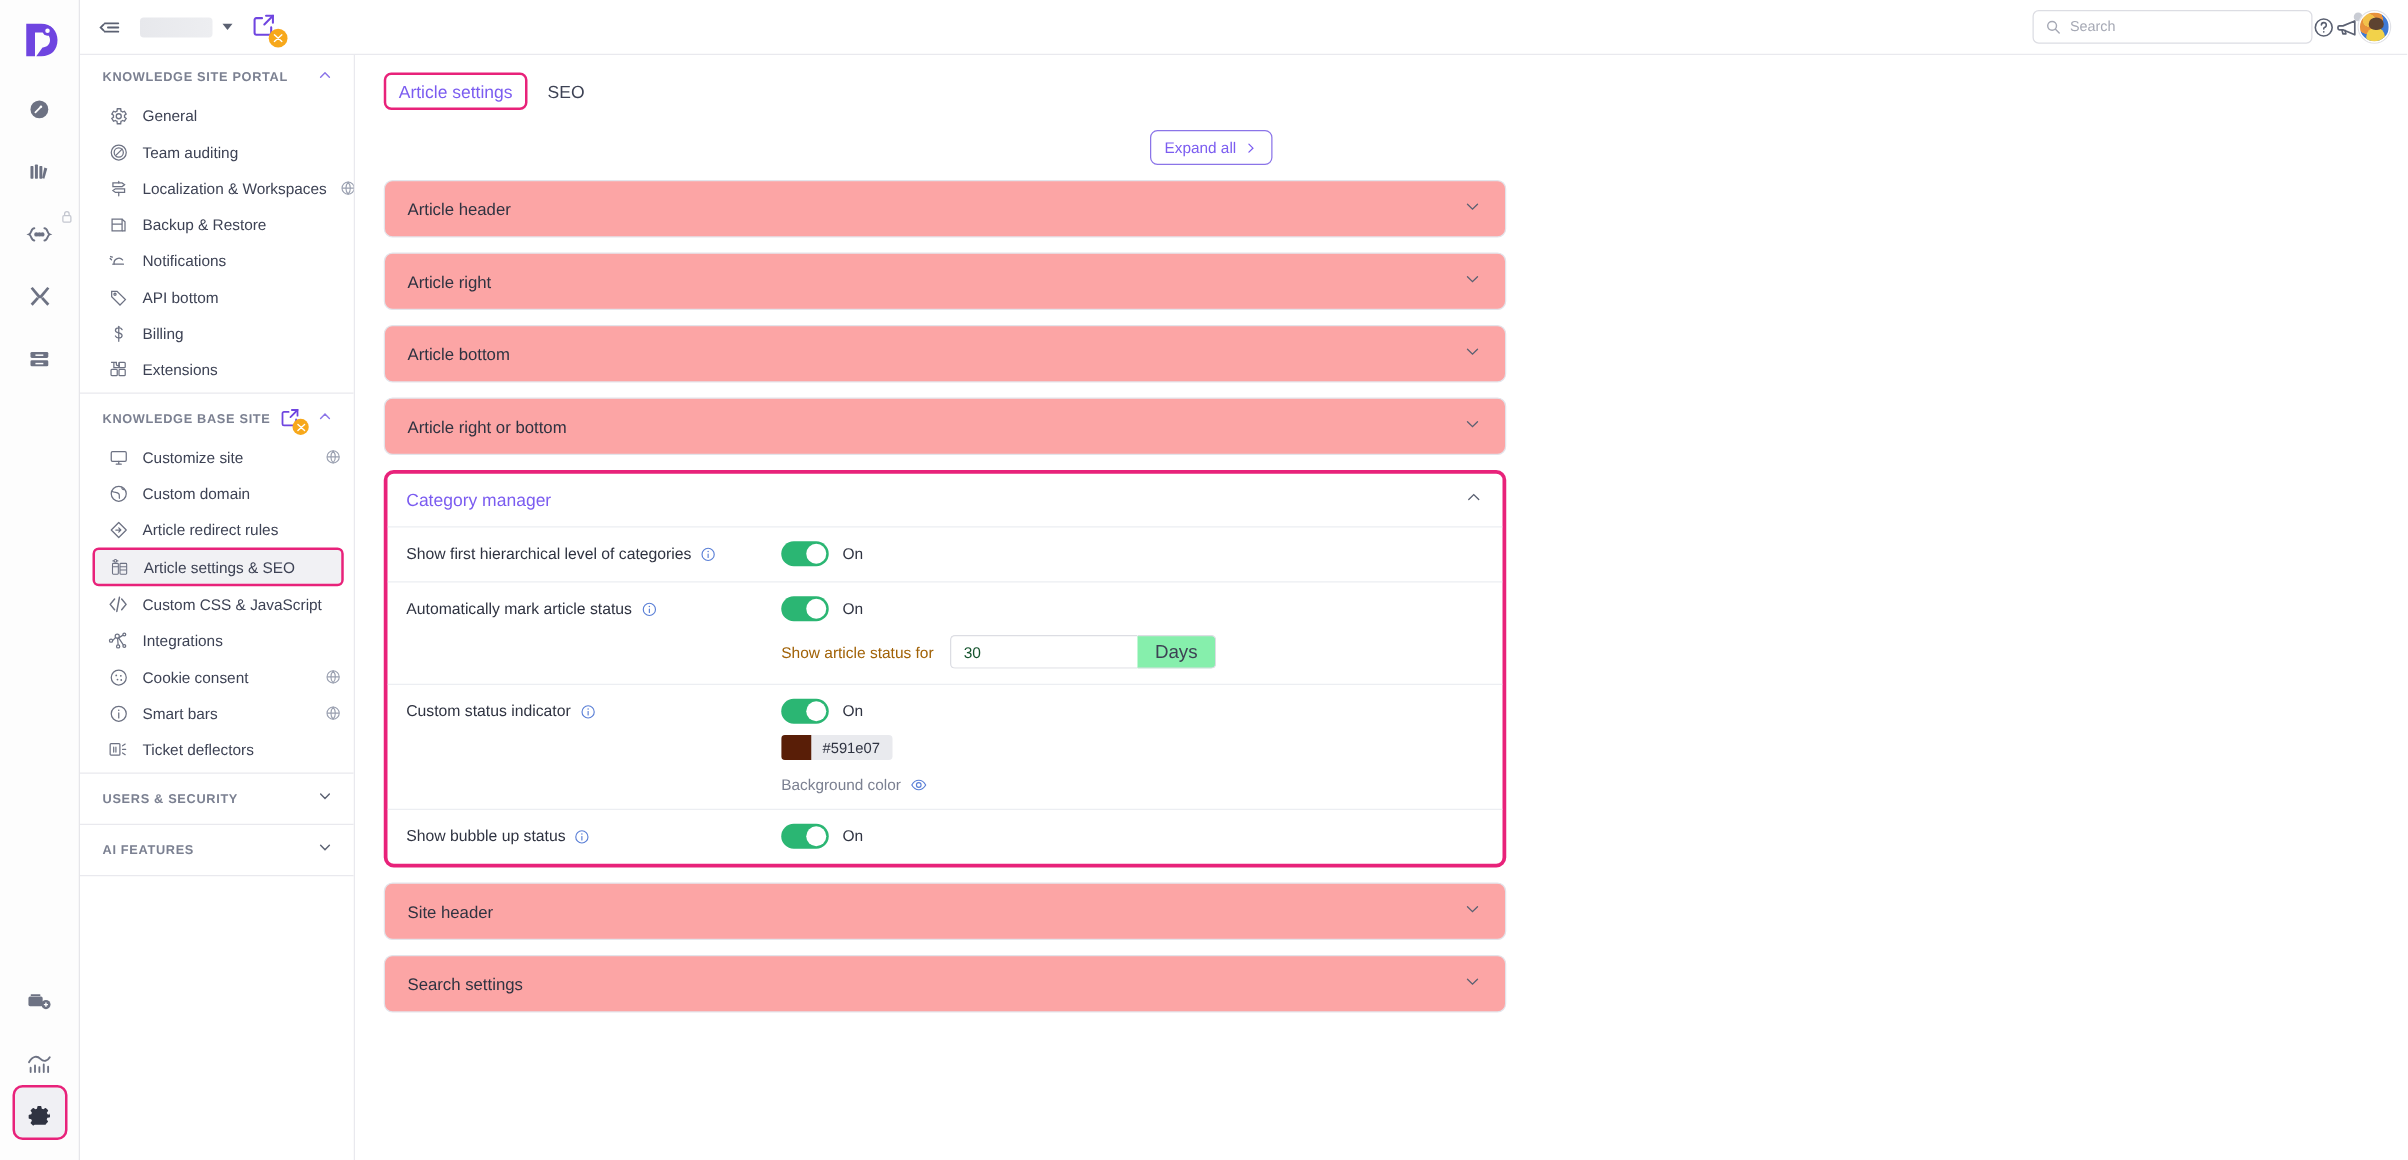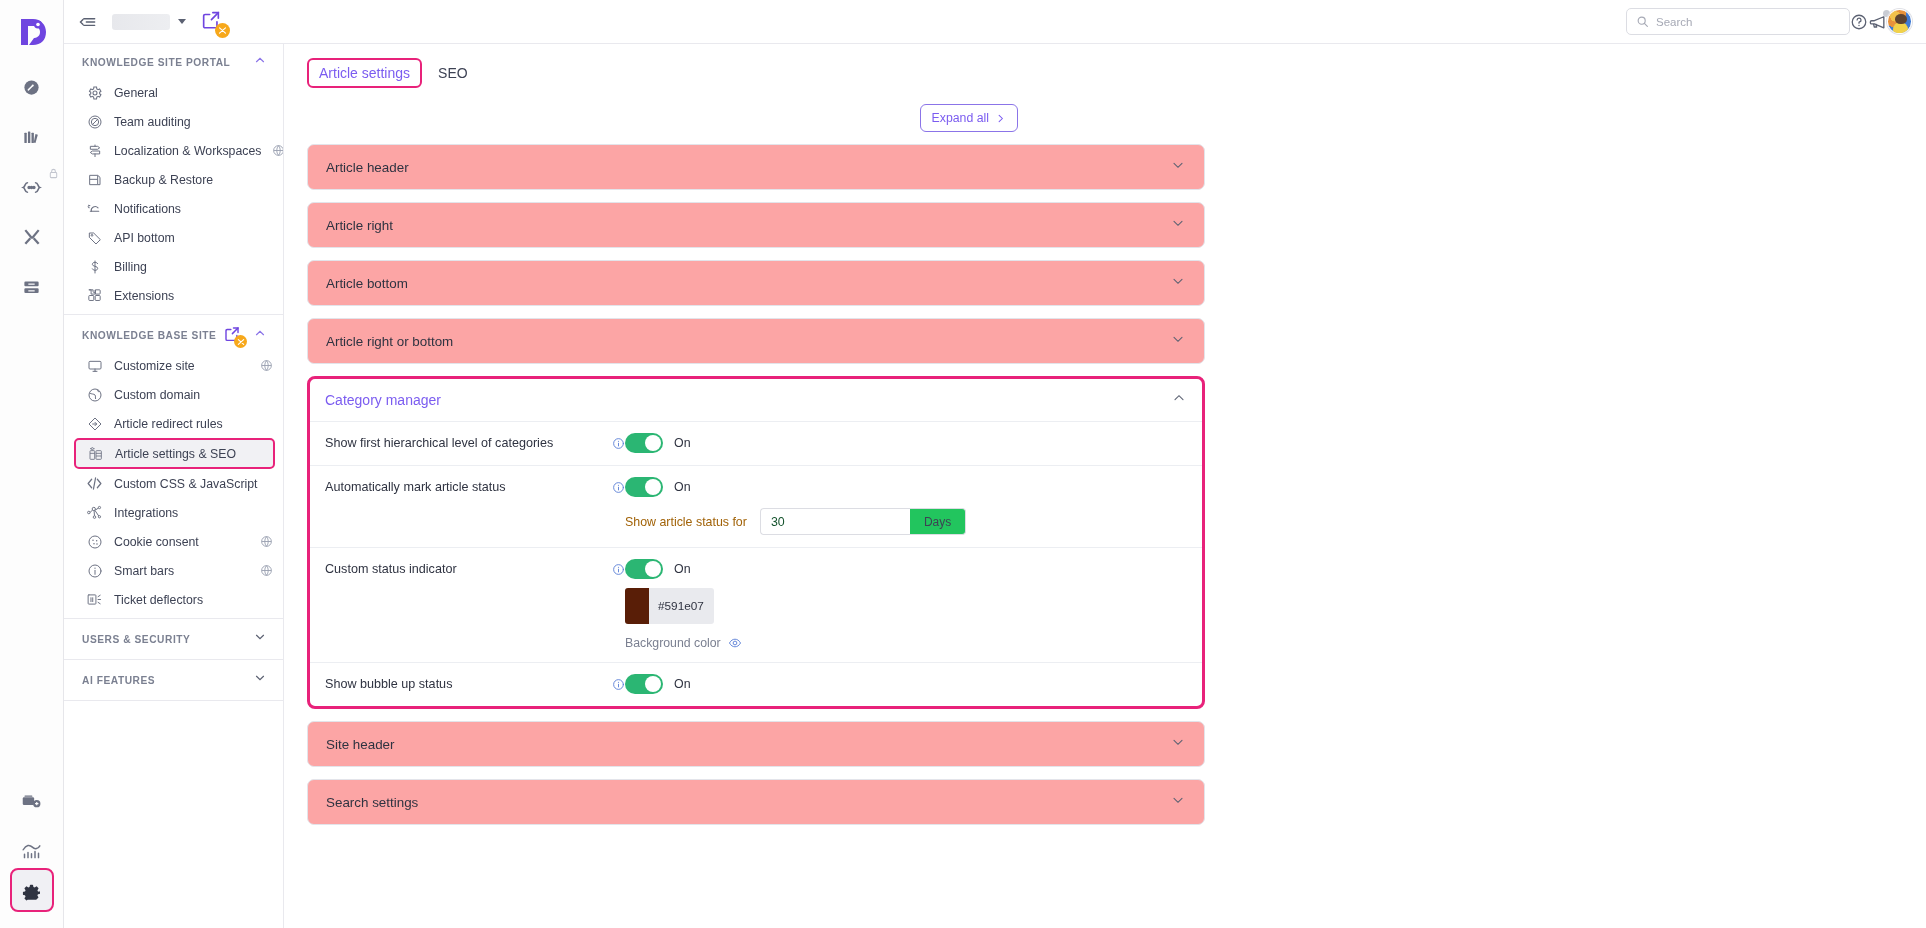--- a/index.html
+++ b/index.html
@@ -170,21 +170,21 @@
   #cat-head .ptitle { font-size: 14px; color: #7b5cf0; flex: 1 1 auto; }
   #cat-head .chev { color: #5b6172; }
 
   .setting-row {
     display: flex; align-items: flex-start; padding: 0 15px;
     border-top: 1px solid #eceef2; min-height: 44px;
   }
   .setting-row.first { border-top: 1px solid #eceef2; }
   .sr-label {
     width: 300px; padding-top: 14px; font-size: 12.6px; color: #2f3341;
-    display: flex; align-items: center; gap: 7px; flex: 0 0 300px; justify-content: space-between;
+    display: flex; align-items: center; gap: 7px; flex: 0 0 300px;
   }
   .info-i { color: #5a7fd6; display: flex; }
   .sr-ctrl { flex: 1 1 auto; padding: 11px 0 12px 0; }
   .ctrl-line { display: flex; align-items: center; gap: 11px; }
   .toggle {
     width: 38px; height: 20px; border-radius: 11px; background: #2bb673;
     position: relative; cursor: pointer; flex: 0 0 38px;
   }
   .toggle .knob {
     position: absolute; right: 2px; top: 2px; width: 16px; height: 16px;
@@ -196,28 +196,28 @@
   .sub-label { font-size: 12.4px; color: #a16207; }
   #days-field {
     display: flex; align-items: stretch; height: 27px;
   }
   #days-input {
     width: 150px; border: 1px solid #dcdde3; border-right: none;
     border-radius: 4px 0 0 4px; font-size: 12.4px; color: #14532d;
     padding: 0 10px; outline: none; font-family: "Liberation Sans", sans-serif;
   }
   #days-unit {
-    background: #22c55e; border: 1px solid #dcdde3; border-left: none;
-    border-radius: 0 4px 4px 0; font-size: 12px; color: #3d4254;
+    background: #86efac; border: 1px solid #dcdde3; border-left: none;
+    border-radius: 0 4px 4px 0; font-size: 15px; color: #3d4254;
     display: flex; align-items: center; padding: 0 14px; cursor: pointer;
   }
   #color-chip {
     margin-top: 9px; display: inline-flex; align-items: stretch;
     background: #e9eaee; border-radius: 3px; overflow: hidden; width: 89px;
-    height: 36px; cursor: pointer;
+    height: 20px; cursor: pointer;
   }
   #color-swatch { width: 24px; background: #591e07; }
   #color-hex { font-size: 11.8px; color: #2f3341; display: flex;
     align-items: center; padding: 0 0 0 9px; }
   #bg-color-line { margin-top: 8px; display: flex; align-items: center; gap: 7px; }
   #bg-color-label { font-size: 12.3px; color: #7b8091; }
   .eye-i { color: #5a7fd6; display: flex; cursor: pointer; }
 </style>
 </head>
 <body>

